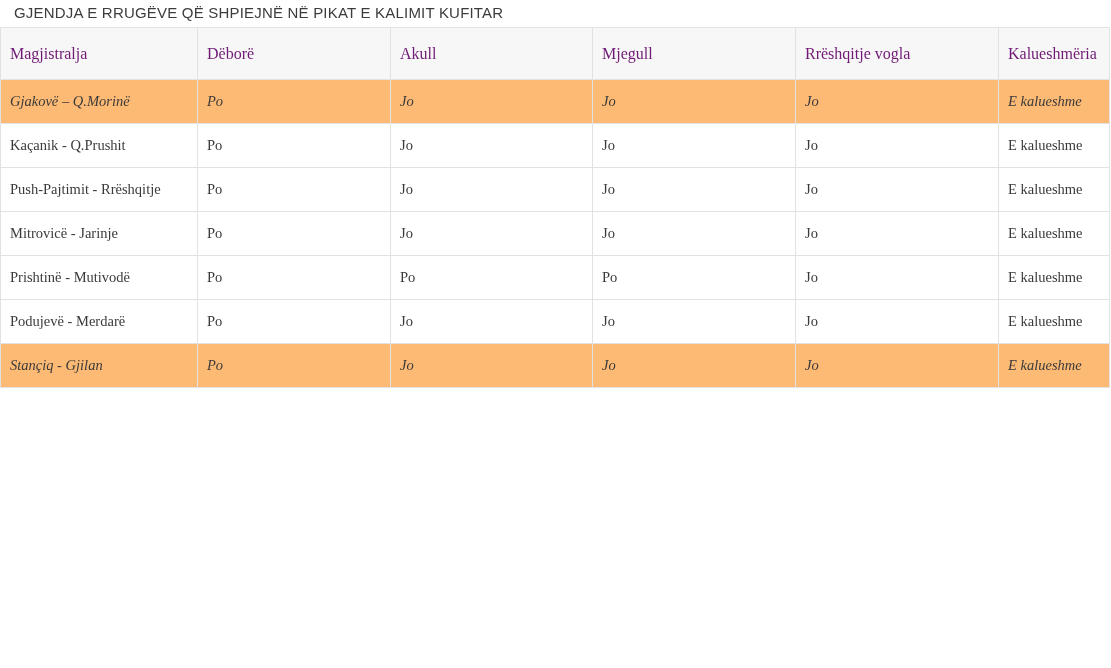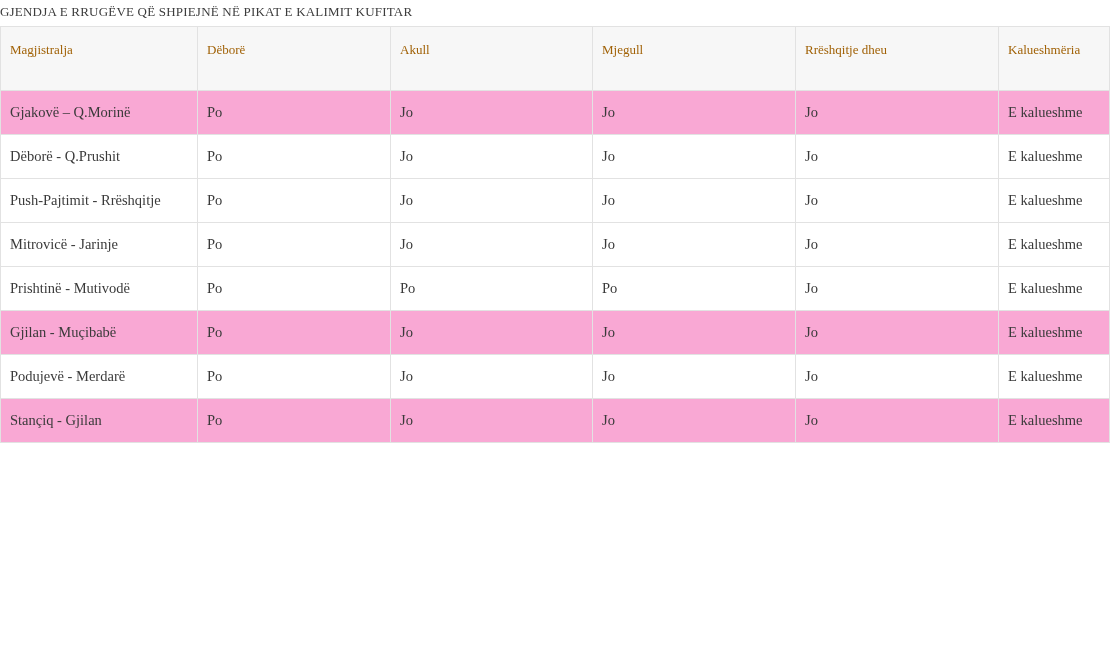--- a/index.html
+++ b/index.html
@@ -12,52 +12,53 @@
     height: 668px;
     overflow: hidden;
     font-family: "Liberation Serif", serif;
     color: #333333;
   }
   .page {
     width: 1111px;
     position: relative;
   }
   .page-title {
-    font-family: Liberation Serif, serif;
-    font-size: 13px;
+    font-family: Liberation Sans, sans-serif;
+    font-size: 15px;
     letter-spacing: 0.2px;
     color: #3c3c3c;
-    padding: 4px 0 6px 0;
+    padding: 4px 0 6px 14px;
     white-space: nowrap;
   }
   table.road-table {
     border-collapse: collapse;
     width: 1109px;
     table-layout: fixed;
     font-size: 14.5px;
   }
   table.road-table th,
   table.road-table td {
     border: 1px solid #e2e2e2;
     text-align: left;
     vertical-align: top;
     padding: 11px 9px 11px 9px;
     font-weight: normal;
     color: #3a3a3a;
     line-height: 1.45;
   }
   table.road-table thead th {
     background: #f7f7f7;
-    color: #a16207;
+    color: #701a75;
     padding-top: 14px;
-    padding-bottom: 30px;
-    font-size: 13px;
+    padding-bottom: 14px;
+    font-size: 16px;
   }
   table.road-table tbody tr.alt td {
-    background: #f9a8d4;
+    background: #fdba74;
+    font-style: italic;
   }
   table.road-table tbody tr td {
     background: #ffffff;
   }
   col.c0 { width: 197px; }
   col.c1 { width: 193px; }
   col.c2 { width: 202px; }
   col.c3 { width: 203px; }
   col.c4 { width: 203px; }
   col.c5 { width: 111px; }
@@ -80,35 +81,35 @@
         <col class="c3">
         <col class="c4">
         <col class="c5">
     </colgroup>
     <thead>
       <tr>
         <th>Magjistralja</th>
         <th>Dëborë</th>
         <th>Akull</th>
         <th>Mjegull</th>
-        <th>Rrëshqitje dheu</th>
+        <th>Rrëshqitje vogla</th>
         <th>Kalueshmëria</th>
       </tr>
     </thead>
     <tbody>
       <tr class="alt">
         <td>Gjakovë – Q.Morinë</td>
         <td>Po</td>
         <td>Jo</td>
         <td>Jo</td>
         <td>Jo</td>
         <td>E kalueshme</td>
       </tr>
       <tr>
-        <td>Dëborë - Q.Prushit</td>
+        <td>Kaçanik - Q.Prushit</td>
         <td>Po</td>
         <td>Jo</td>
         <td>Jo</td>
         <td>Jo</td>
         <td>E kalueshme</td>
       </tr>
       <tr>
         <td>Push-Pajtimit - Rrëshqitje</td>
         <td>Po</td>
         <td>Jo</td>
@@ -125,28 +126,20 @@
         <td>E kalueshme</td>
       </tr>
       <tr>
         <td>Prishtinë - Mutivodë</td>
         <td>Po</td>
         <td>Po</td>
         <td>Po</td>
         <td>Jo</td>
         <td>E kalueshme</td>
       </tr>
-      <tr class="alt">
-        <td>Gjilan - Muçibabë</td>
-        <td>Po</td>
-        <td>Jo</td>
-        <td>Jo</td>
-        <td>Jo</td>
-        <td>E kalueshme</td>
-      </tr>
       <tr>
         <td>Podujevë - Merdarë</td>
         <td>Po</td>
         <td>Jo</td>
         <td>Jo</td>
         <td>Jo</td>
         <td>E kalueshme</td>
       </tr>
       <tr class="alt">
         <td>Stançiq - Gjilan</td>

